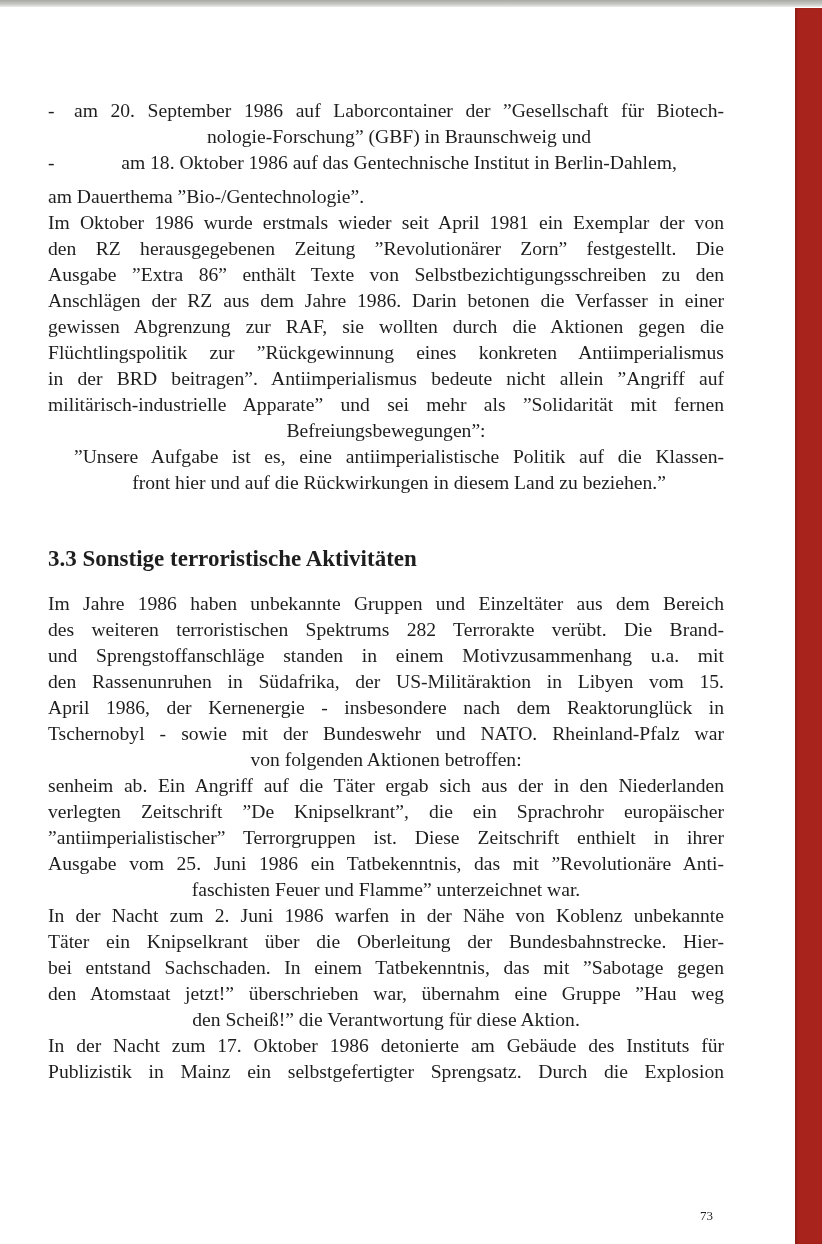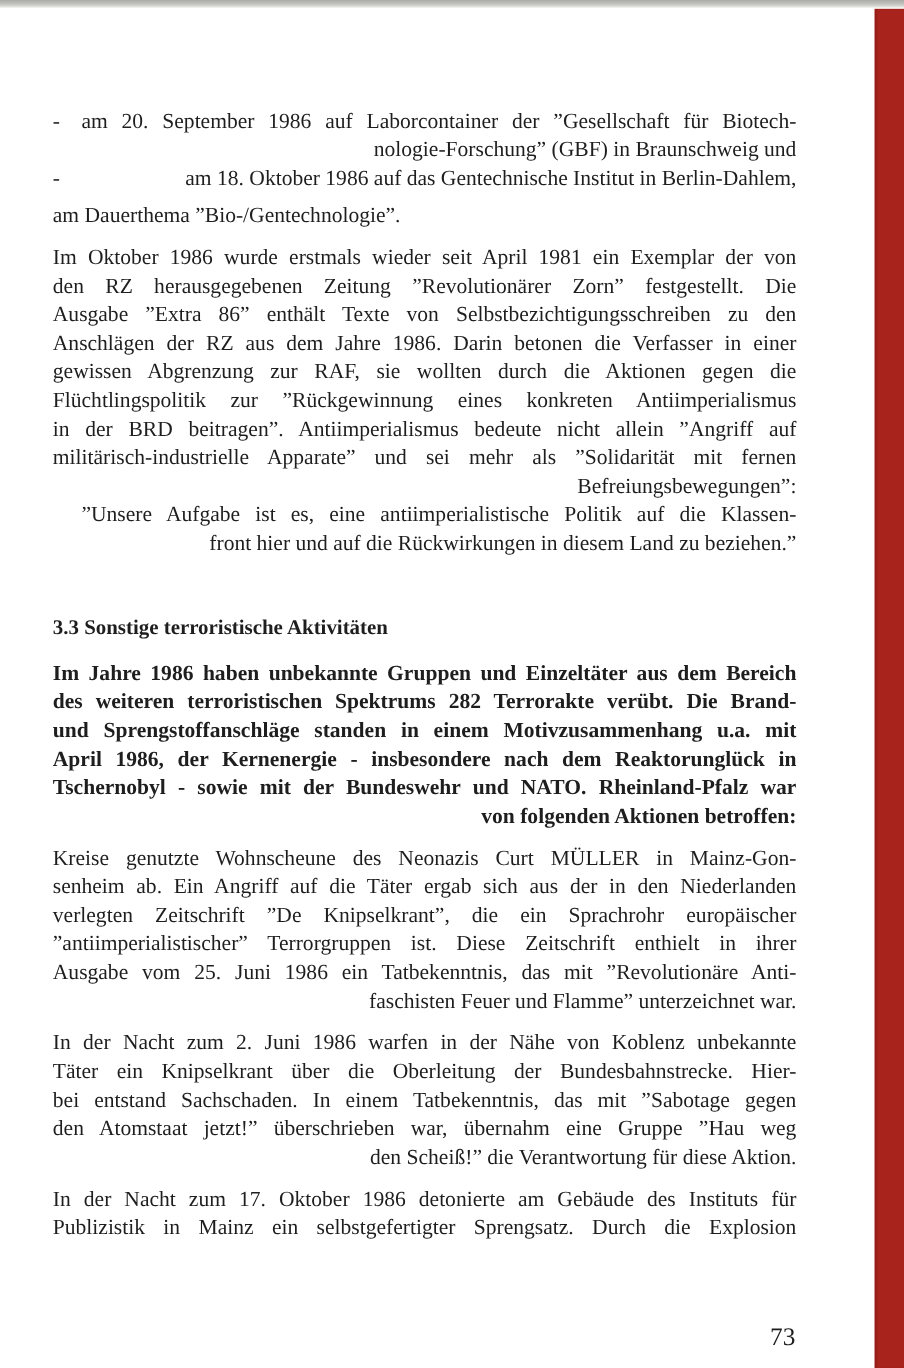--- a/index.html
+++ b/index.html
@@ -40,44 +40,44 @@
     position: relative;
     padding-left: 26px;
     margin: 0;
   }
   .bullets li .dash {
     position: absolute;
     left: 0; top: 0;
   }
   p { margin: 0; }
   .p-gap { margin-top: 8px; }
-  .para { margin-top: 12px; }
+  .para { }
   .quote {
     margin-top: 0;
     padding-left: 26px;
     text-align: left;
   }
   .heading {
     margin-top: 50px;
     font-weight: bold;
-    font-size: 19px;
+    font-size: 23px;
     line-height: 26px;
   }
-  .after-heading { margin-top: 8px; font-weight: bold; }
+  .after-heading { margin-top: 8px; }
   .jline {
     display: block;
     text-align: justify;
     text-align-last: justify;
     white-space: normal;
   }
-  .lastline { display: block; text-align: right; }
+  .lastline { display: block; text-align: center; }
   .page-number {
     position: absolute;
     left: 700px; top: 1203px;
-    font-size: 23px;
+    font-size: 13px;
     line-height: 26px;
   }
 </style>
 </head>
 <body>
 
 <div class="top-edge"></div>
 <div class="red-edge"></div>
 
 <div class="page">
@@ -112,27 +112,27 @@
     <span class="jline">”Unsere Aufgabe ist es, eine antiimperialistische Politik auf die Klassen-</span>
     <span class="lastline">front hier und auf die Rückwirkungen in diesem Land zu beziehen.”</span>
   </div>
 
   <h2 class="heading">3.3 Sonstige terroristische Aktivitäten</h2>
 
   <div class="after-heading">
     <span class="jline">Im Jahre 1986 haben unbekannte Gruppen und Einzeltäter aus dem Bereich</span>
     <span class="jline">des weiteren terroristischen Spektrums 282 Terrorakte verübt. Die Brand-</span>
     <span class="jline">und Sprengstoffanschläge standen in einem Motivzusammenhang u.a. mit</span>
+    <span class="jline">den Rassenunruhen in Südafrika, der US-Militäraktion in Libyen vom 15.</span>
     <span class="jline">April 1986, der Kernenergie - insbesondere nach dem Reaktorunglück in</span>
     <span class="jline">Tschernobyl - sowie mit der Bundeswehr und NATO. Rheinland-Pfalz war</span>
     <span class="lastline">von folgenden Aktionen betroffen:</span>
   </div>
 
   <div class="para">
-    <span class="jline">Kreise genutzte Wohnscheune des Neonazis Curt MÜLLER in Mainz-Gon-</span>
     <span class="jline">senheim ab. Ein Angriff auf die Täter ergab sich aus der in den Niederlanden</span>
     <span class="jline">verlegten Zeitschrift ”De Knipselkrant”, die ein Sprachrohr europäischer</span>
     <span class="jline">”antiimperialistischer” Terrorgruppen ist. Diese Zeitschrift enthielt in ihrer</span>
     <span class="jline">Ausgabe vom 25. Juni 1986 ein Tatbekenntnis, das mit ”Revolutionäre Anti-</span>
     <span class="lastline">faschisten Feuer und Flamme” unterzeichnet war.</span>
   </div>
 
   <div class="para">
     <span class="jline">In der Nacht zum 2. Juni 1986 warfen in der Nähe von Koblenz unbekannte</span>
     <span class="jline">Täter ein Knipselkrant über die Oberleitung der Bundesbahnstrecke. Hier-</span>

